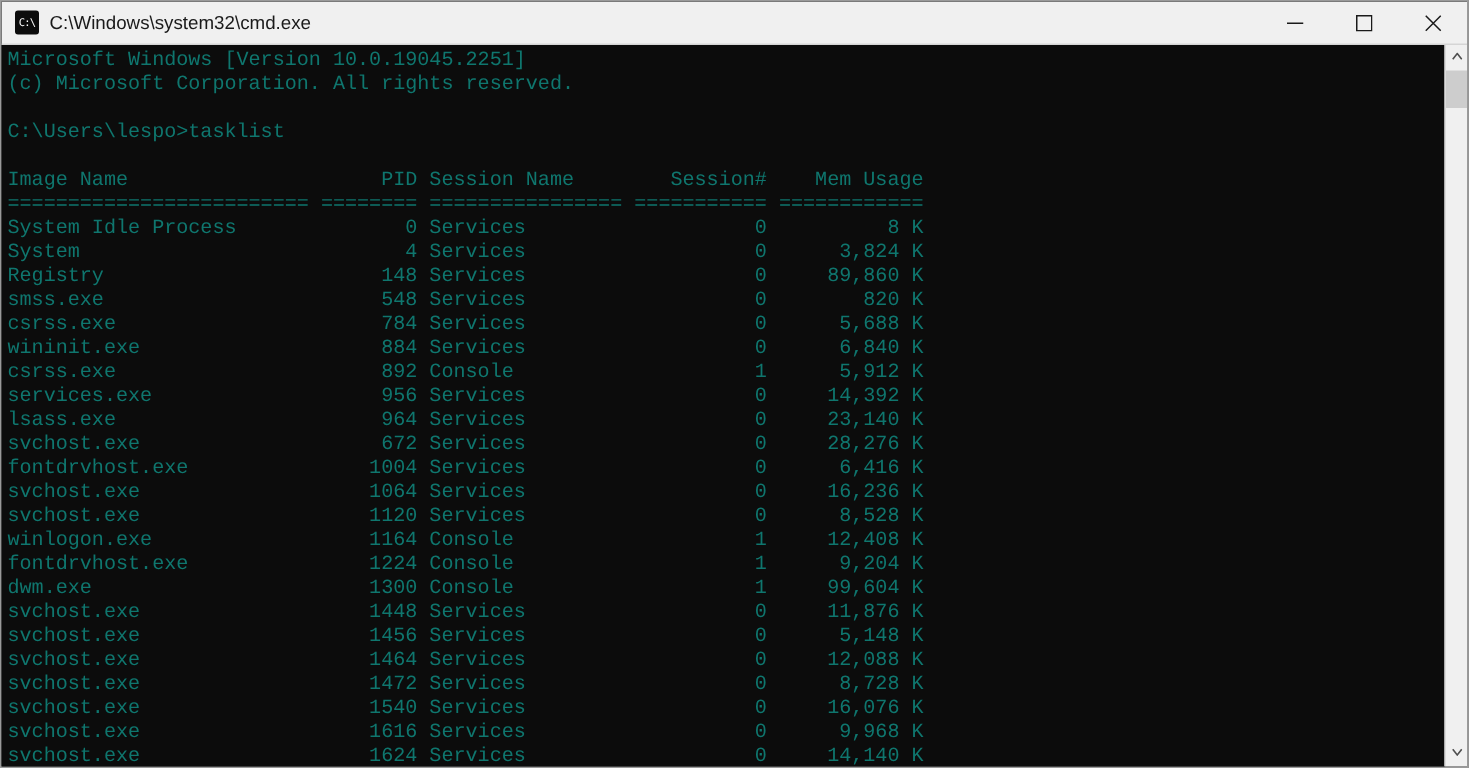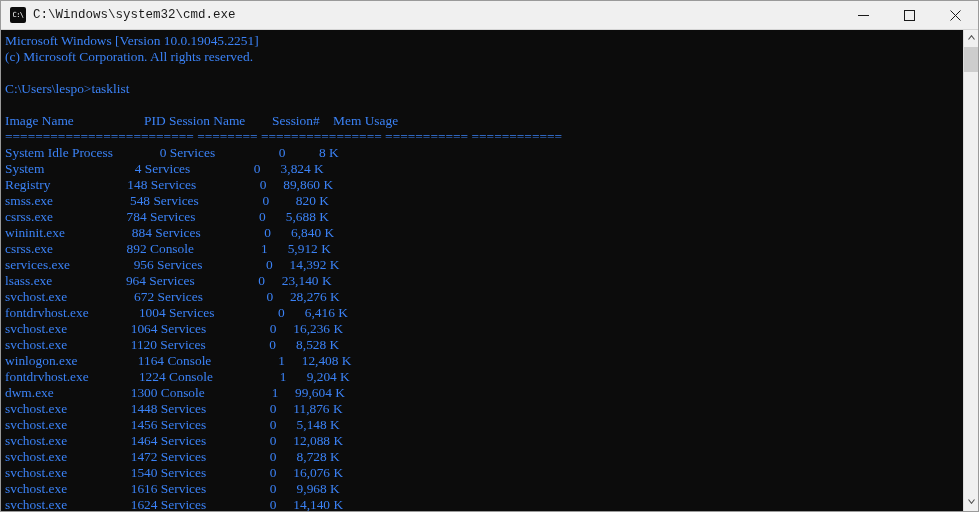--- a/index.html
+++ b/index.html
@@ -47,21 +47,21 @@
     font-family: "DejaVu Sans Mono", monospace;
     font-size: 7px;
     line-height: 16px;
     text-align: center;
     letter-spacing: -0.5px;
     flex: 0 0 auto;
     overflow: hidden;
     white-space: nowrap;
   }
   #titlebar-text {
-    font-family: Liberation Mono, monospace;
+    font-family: Liberation Sans, sans-serif;
     font-size: 12.5px;
     color: #1a1a1a;
     white-space: nowrap;
     flex: 1 1 auto;
     overflow: hidden;
   }
   .winbtn {
     width: 46px;
     height: 29px;
     flex: 0 0 auto;
@@ -81,24 +81,24 @@
     width: 962px;
     height: 481px;
     background: #0c0c0c;
     overflow: hidden;
     box-sizing: border-box;
   }
   #screen {
     position: absolute;
     left: 4px;
     top: 3px;
-    font-family: Liberation Serif, serif;
+    font-family: Liberation Mono, monospace;
     font-size: 13.4px;
     line-height: 16px;
-    color: #3b82f6;
+    color: #0f766e;
     white-space: pre;
     letter-spacing: 0px;
   }
   #screen .line { height: 16px; }
 
   
   #scrollbar {
     position: absolute;
     right: 0;
     top: 29px;

